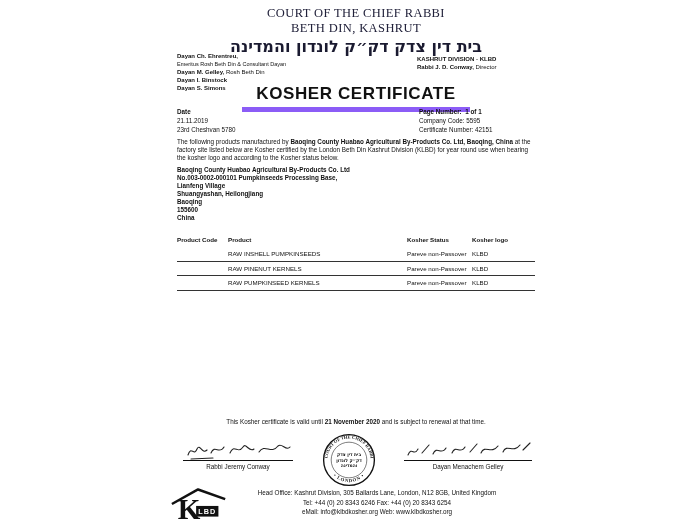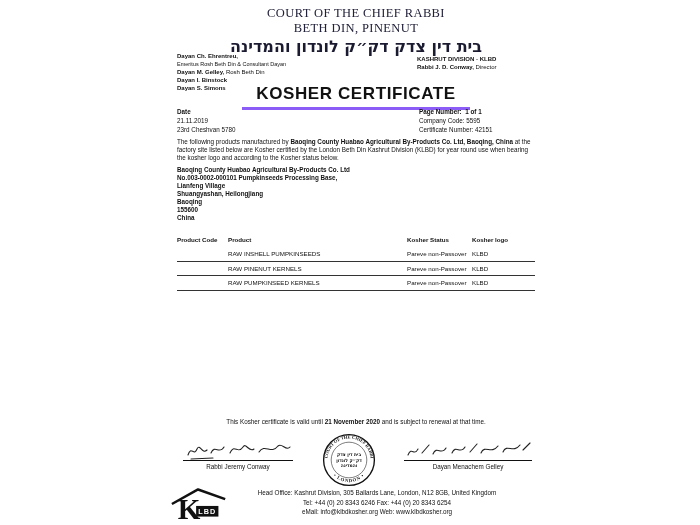--- a/index.html
+++ b/index.html
@@ -16,21 +16,21 @@
   .masthead .line { font-size:12.5px; letter-spacing:0.4px; }
   .masthead .heb { font-size:16px; font-weight:bold; margin-top:1px; color:#1a1a30; }
 
   .dayanim { left:0; top:52px; width:170px; font-size:6px; line-height:8px; }
   .dayanim .sub { font-size:5.5px; }
 
   .kashrut { left:240px; top:55px; font-size:6px; line-height:8px; }
 
   .title-wrap { left:0; right:0; top:84px; text-align:center; }
   .title-wrap .t { display:inline-block; font-size:17px; font-weight:bold; letter-spacing:0.6px;
-                   border-bottom:3px solid #8b5cf6; padding:0 14px 3px 14px; }
+                   border-bottom:5px solid #8b5cf6; padding:0 14px 3px 14px; }
 
   .dateblock { left:0; top:107px; font-size:6.3px; line-height:9px; }
   .metablock { left:242px; top:107px; font-size:6.3px; line-height:9px; }
 
   .intro { left:0; top:138px; width:358px; font-size:6.3px; line-height:8.2px; }
   .address { left:0; top:166px; font-size:6.3px; line-height:8px; font-weight:bold; }
 
   .ktable { left:0; top:236px; width:358px; font-size:6.2px; }
   .ktable .hrow { display:flex; font-weight:bold; padding-bottom:4px; }
   .ktable .row { display:flex; align-items:center; height:14.5px; border-bottom:1px solid #333; }
@@ -53,21 +53,21 @@
   .foot-text { left:45px; width:310px; top:488px; text-align:center; font-size:6.3px; line-height:9.7px; }
 </style>
 </head>
 <body>
 
 <div class="canvas">
   <div class="doc">
 
     <div class="abs masthead">
       <div class="line serif">COURT OF THE CHIEF RABBI</div>
-      <div class="line serif">BETH DIN, PINENUT</div>
+      <div class="line serif">BETH DIN, KASHRUT</div>
       <div class="heb hebrew">בית דין צדק דק״ק לונדון והמדינה</div>
     </div>
 
     <div class="abs dayanim">
       <div><span class="b">Dayan Ch. Ehrentreu,</span><span></span></div>
       <div class="sub"><span class="b"></span><span>Emeritus Rosh Beth Din &amp; Consultant Dayan</span></div>
       <div><span class="b">Dayan M. Gelley,</span><span> Rosh Beth Din</span></div>
       <div><span class="b">Dayan I. Binstock</span><span></span></div>
       <div><span class="b">Dayan S. Simons</span><span></span></div>
     </div>

